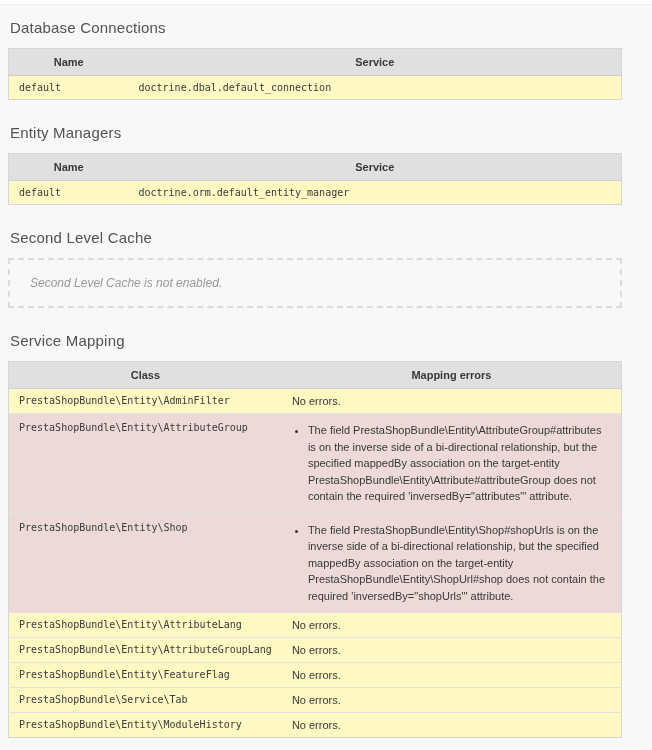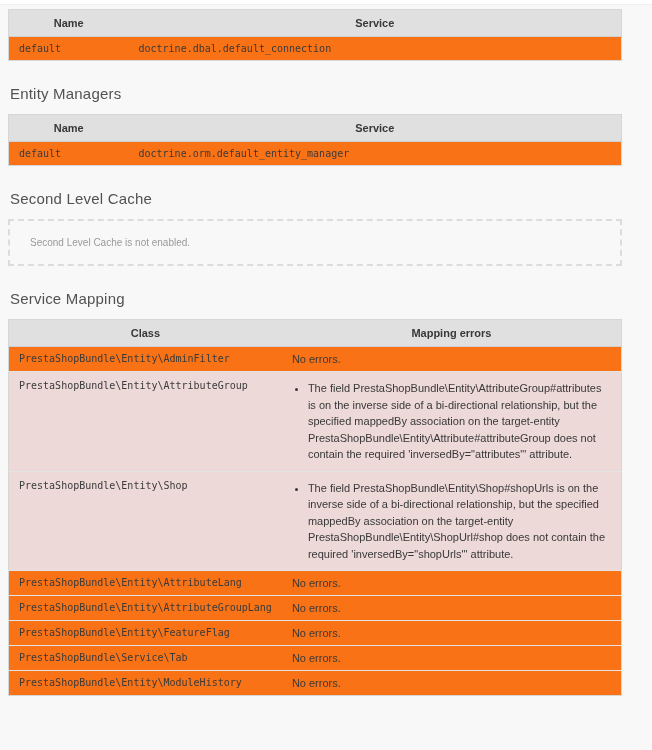--- a/index.html
+++ b/index.html
@@ -43,21 +43,21 @@
     color: #383838;
     padding: 7px 10px;
     font-size: 11px;
     border-bottom: 1px solid #cfcfcf;
   }
   .tbl tbody td {
     padding: 6px 10px;
     border-top: 1px solid #e3e3e3;
     color: #3a3a3a;
     vertical-align: top;
-    background: #f97316;
+    background: #fef9c3;
   }
   .tbl tbody tr.error-row td {
     background: #eed9d9;
     padding-top: 8px;
     padding-bottom: 8px;
   }
   .mono {
     font-family: "DejaVu Sans Mono", monospace;
     font-size: 10px;
     color: #2d2d2d;
@@ -70,31 +70,33 @@
     list-style-type: disc;
   }
   ul.errors-list li {
     line-height: 1.5;
     color: #383838;
   }
   .empty-box {
     border: 2px dashed #dcdcdc;
     padding: 16px 20px;
     color: #9a9a9a;
-    font-size: 10px;
+    font-size: 12px;
     margin-bottom: 4px;
+    font-style: italic;
   }
 </style>
 </head>
 <body>
 
 <div class="top-strip"></div>
 
 <div class="container">
 
+  <h2 class="section-title first">Database Connections</h2>
   <table class="tbl">
     <thead>
       <tr>
         <th class="col-name">Name</th>
         <th>Service</th>
       </tr>
     </thead>
     <tbody>
       <tr>
         <td class="mono">default</td>

